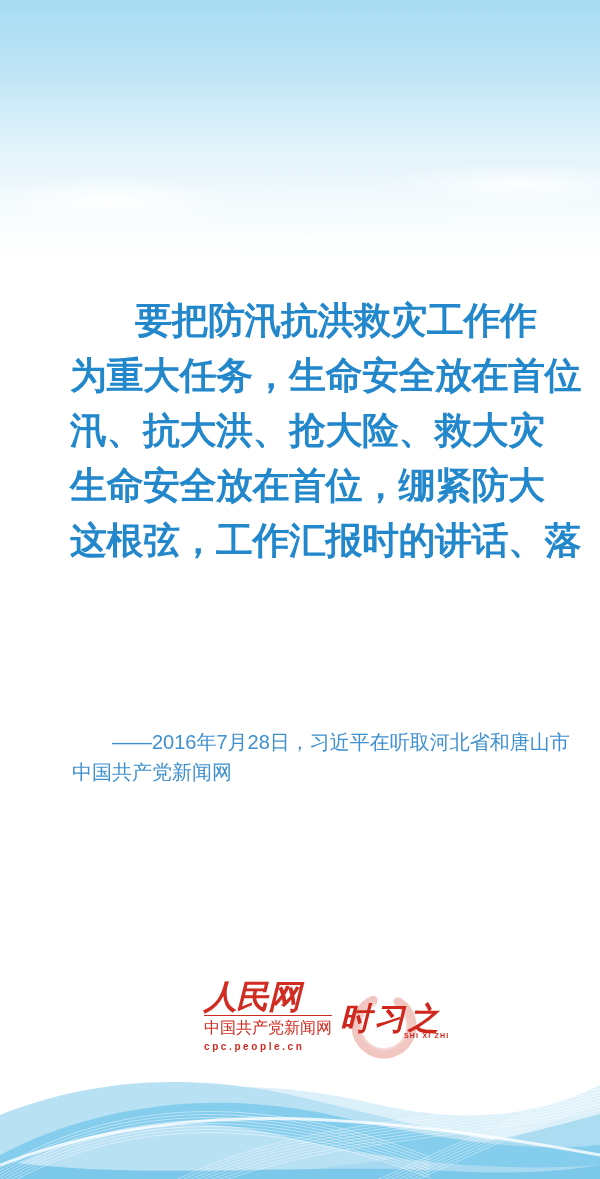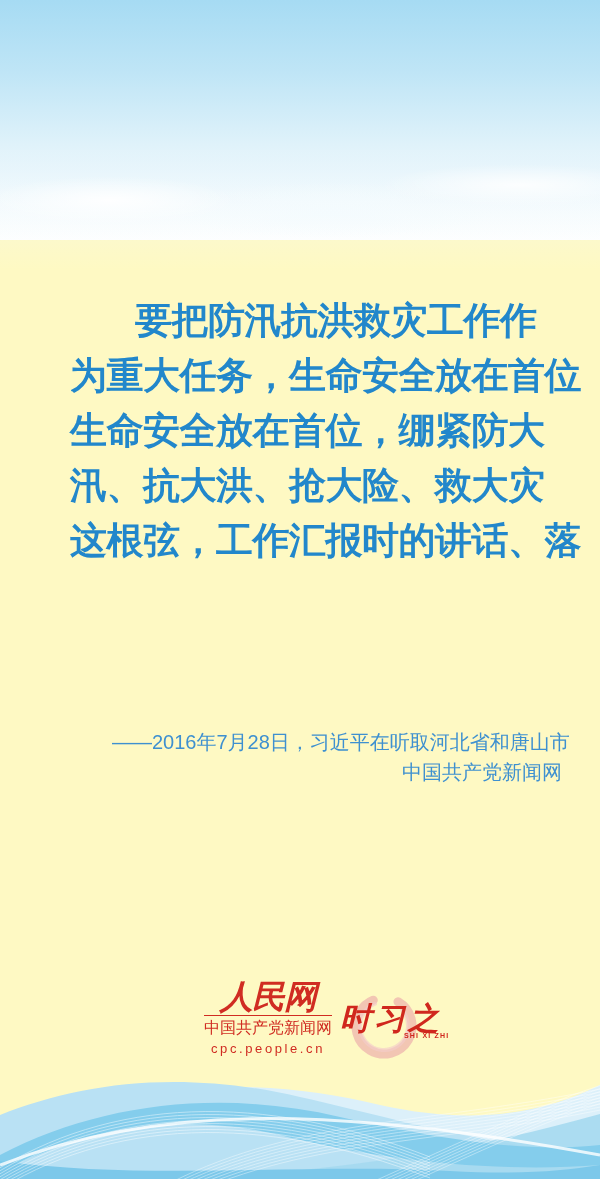--- a/index.html
+++ b/index.html
@@ -1,20 +1,20 @@
 <!DOCTYPE html>
 <html><head>
 <meta charset="utf-8">
 <style>
   html,body{margin:0;padding:0;background:#666;}
   .poster{
     position:relative;
     width:600px;height:1179px;
     margin:0 auto;
-    background:#fef9c3;
+    background:#ffffff;
     overflow:hidden;
     font-family:"Liberation Sans","DejaVu Sans",sans-serif;
   }
   
   .sky{
     position:absolute;left:0;top:0;width:600px;height:240px;
     background:linear-gradient(180deg,#a6dbf3 0%,#bfe5f6 30%,#dff2fa 60%,#f7fcfe 85%,#ffffff 100%);
   }
   
   .clouds{
@@ -33,39 +33,39 @@
     color:#2287cb;
   }
   .quote .line{white-space:nowrap;}
   .quote .line.indent{padding-left:65px;}
   
   .attribution{
     position:absolute;left:72px;top:727px;width:490px;
     font-size:20px;line-height:30px;
     color:#3e90d0;
   }
-  .attribution .line{white-space:nowrap;text-align:right;}
+  .attribution .line{white-space:nowrap;}
   .attribution .line.indent{padding-left:40px;}
   
   .logo-row{
     position:absolute;left:0;top:980px;width:600px;
     box-sizing:border-box;padding-left:28px;
     display:flex;justify-content:center;align-items:flex-start;gap:8px;
   }
-  .pd-logo{width:128px;text-align:center;color:#d02c22;margin-left:40px;}
+  .pd-logo{width:128px;text-align:left;color:#d02c22;margin-left:40px;}
   .pd-script{
     font-family:"DejaVu Serif","Liberation Serif",serif;
     font-style:italic;font-weight:bold;
     font-size:33px;line-height:33px;
     letter-spacing:-1px;
     color:#d02c22;
   }
   .pd-divider{height:1px;background:#d02c22;margin:2px 0 2px 0;}
   .pd-name{font-size:16px;font-weight:normal;white-space:nowrap;letter-spacing:0;}
-  .pd-url{font-size:13px;font-weight:normal;letter-spacing:2.6px;margin-top:2px;white-space:nowrap;}
+  .pd-url{font-size:10px;font-weight:bold;letter-spacing:2.6px;margin-top:2px;white-space:nowrap;}
   .sxz-logo{position:relative;width:124px;height:80px;margin-top:6px;}
   .sxz-ring{position:absolute;left:6px;top:0;}
   .sxz-text{
     position:absolute;left:0;top:12px;
     font-size:31px;font-weight:bold;font-style:italic;
     letter-spacing:3px;color:#d0271d;white-space:nowrap;
   }
   .sxz-sub{
     position:absolute;left:64px;top:46px;
     font-size:7px;font-weight:bold;letter-spacing:1.2px;
@@ -78,22 +78,22 @@
 <body>
 
 <div class="poster">
 
   <div class="sky"></div>
   <div class="clouds"></div>
 
   <div class="quote">
     <div class="line indent">要把防汛抗洪救灾工作作</div>
     <div class="line">为重大任务，生命安全放在首位</div>
+    <div class="line">汛、抗大洪、抢大险、救大灾</div>
     <div class="line">生命安全放在首位，绷紧防大</div>
-    <div class="line">汛、抗大洪、抢大险、救大灾</div>
     <div class="line">这根弦，工作汇报时的讲话、落</div>
   </div>
 
   <div class="attribution">
     <div class="line indent">——2016年7月28日，习近平在听取河北省和唐山市</div>
     <div class="line">中国共产党新闻网</div>
   </div>
 
   <div class="logo-row">
 

